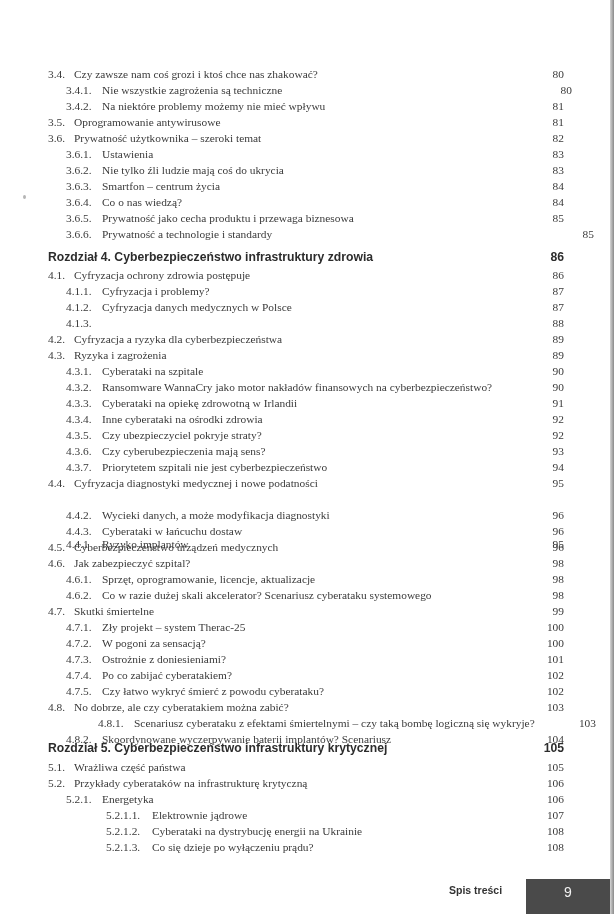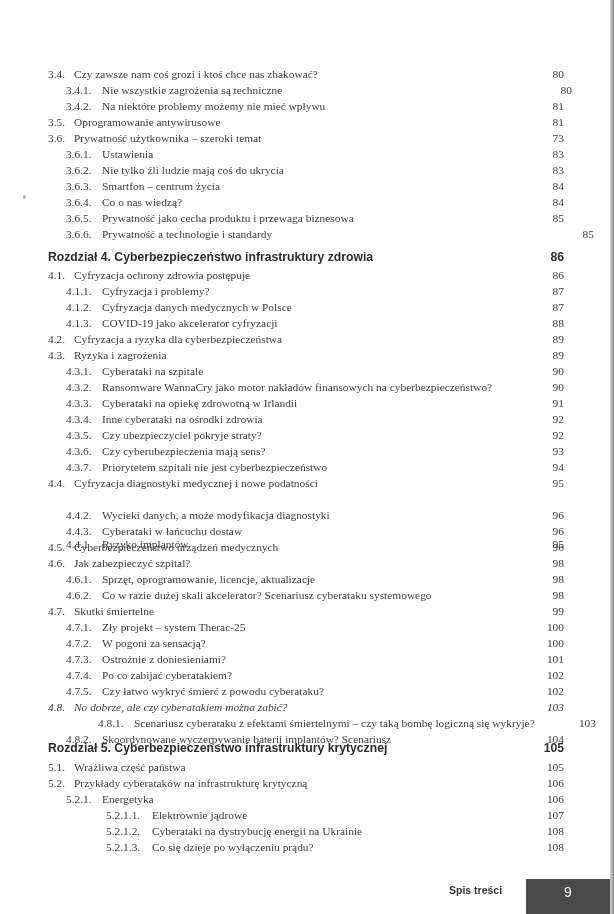--- a/index.html
+++ b/index.html
@@ -67,21 +67,21 @@
       <span class="page">81</span>
     </div>
     <div class="row lvl1" style="top: 114px;">
       <span class="num">3.5.</span>
       <span class="title">Oprogramowanie antywirusowe</span>
       <span class="page">81</span>
     </div>
     <div class="row lvl1" style="top: 130px;">
       <span class="num">3.6.</span>
       <span class="title">Prywatność użytkownika – szeroki temat</span>
-      <span class="page">73</span>
+      <span class="page">82</span>
     </div>
     <div class="row lvl2" style="top: 146px;">
       <span class="num">3.6.1.</span>
       <span class="title">Ustawienia</span>
       <span class="page">83</span>
     </div>
     <div class="row lvl2" style="top: 162px;">
       <span class="num">3.6.2.</span>
       <span class="title">Nie tylko źli ludzie mają coś do ukrycia</span>
       <span class="page">83</span>
@@ -120,21 +120,20 @@
       <span class="title">Cyfryzacja i problemy?</span>
       <span class="page">87</span>
     </div>
     <div class="row lvl2" style="top: 299px;">
       <span class="num">4.1.2.</span>
       <span class="title">Cyfryzacja danych medycznych w Polsce</span>
       <span class="page">87</span>
     </div>
     <div class="row lvl2" style="top: 315px;">
       <span class="num">4.1.3.</span>
-      <span class="title">COVID-19 jako akcelerator cyfryzacji</span>
       <span class="page">88</span>
     </div>
     <div class="row lvl1" style="top: 331px;">
       <span class="num">4.2.</span>
       <span class="title">Cyfryzacja a ryzyka dla cyberbezpieczeństwa</span>
       <span class="page">89</span>
     </div>
     <div class="row lvl1" style="top: 347px;">
       <span class="num">4.3.</span>
       <span class="title">Ryzyka i zagrożenia</span>
@@ -238,21 +237,21 @@
     <div class="row lvl2" style="top: 667px;">
       <span class="num">4.7.4.</span>
       <span class="title">Po co zabijać cyberatakiem?</span>
       <span class="page">102</span>
     </div>
     <div class="row lvl2" style="top: 683px;">
       <span class="num">4.7.5.</span>
       <span class="title">Czy łatwo wykryć śmierć z powodu cyberataku?</span>
       <span class="page">102</span>
     </div>
-    <div class="row lvl1" style="top: 699px; font-style: italic;">
+    <div class="row lvl1" style="top: 699px;">
       <span class="num">4.8.</span>
       <span class="title">No dobrze, ale czy cyberatakiem można zabić?</span>
       <span class="page">103</span>
     </div>
     <div class="row lvl2" style="top: 715px; margin-left: 32px;">
       <span class="num">4.8.1.</span>
       <span class="title">Scenariusz cyberataku z efektami śmiertelnymi – czy taką bombę logiczną się wykryje?</span>
       <span class="page">103</span>
     </div>
     <div class="row lvl2" style="top: 731px;">

